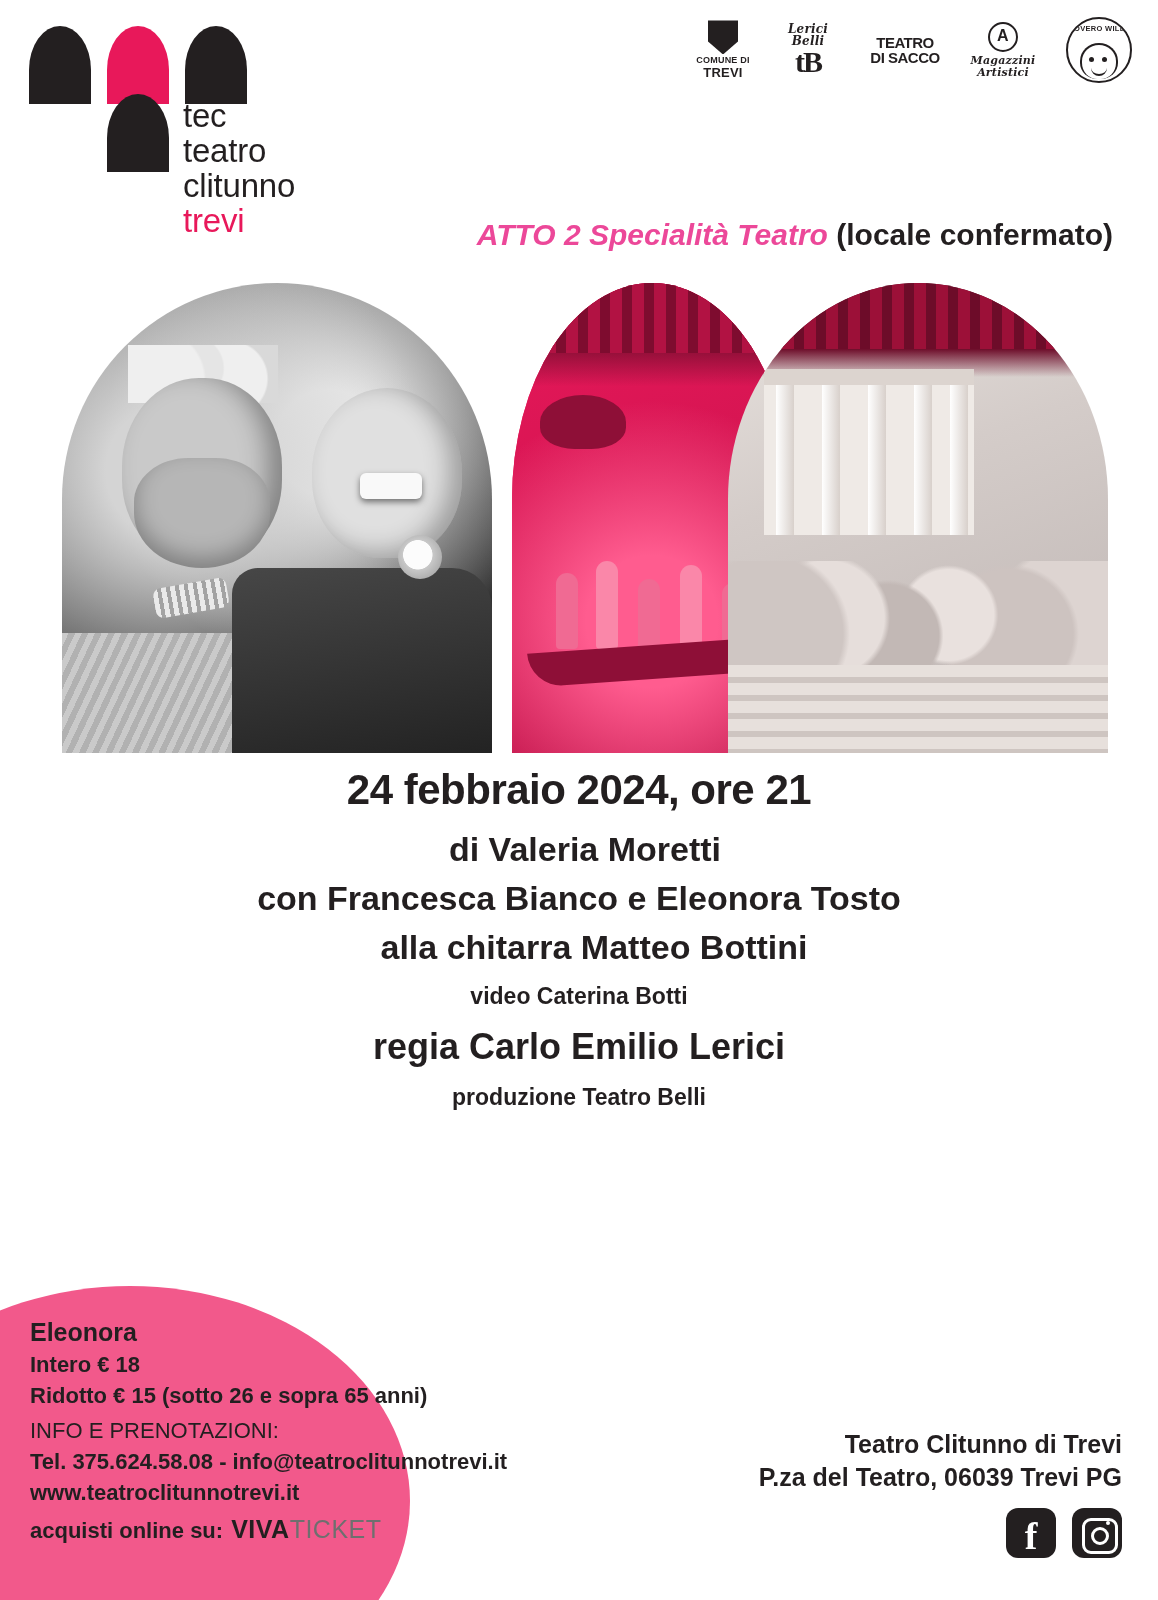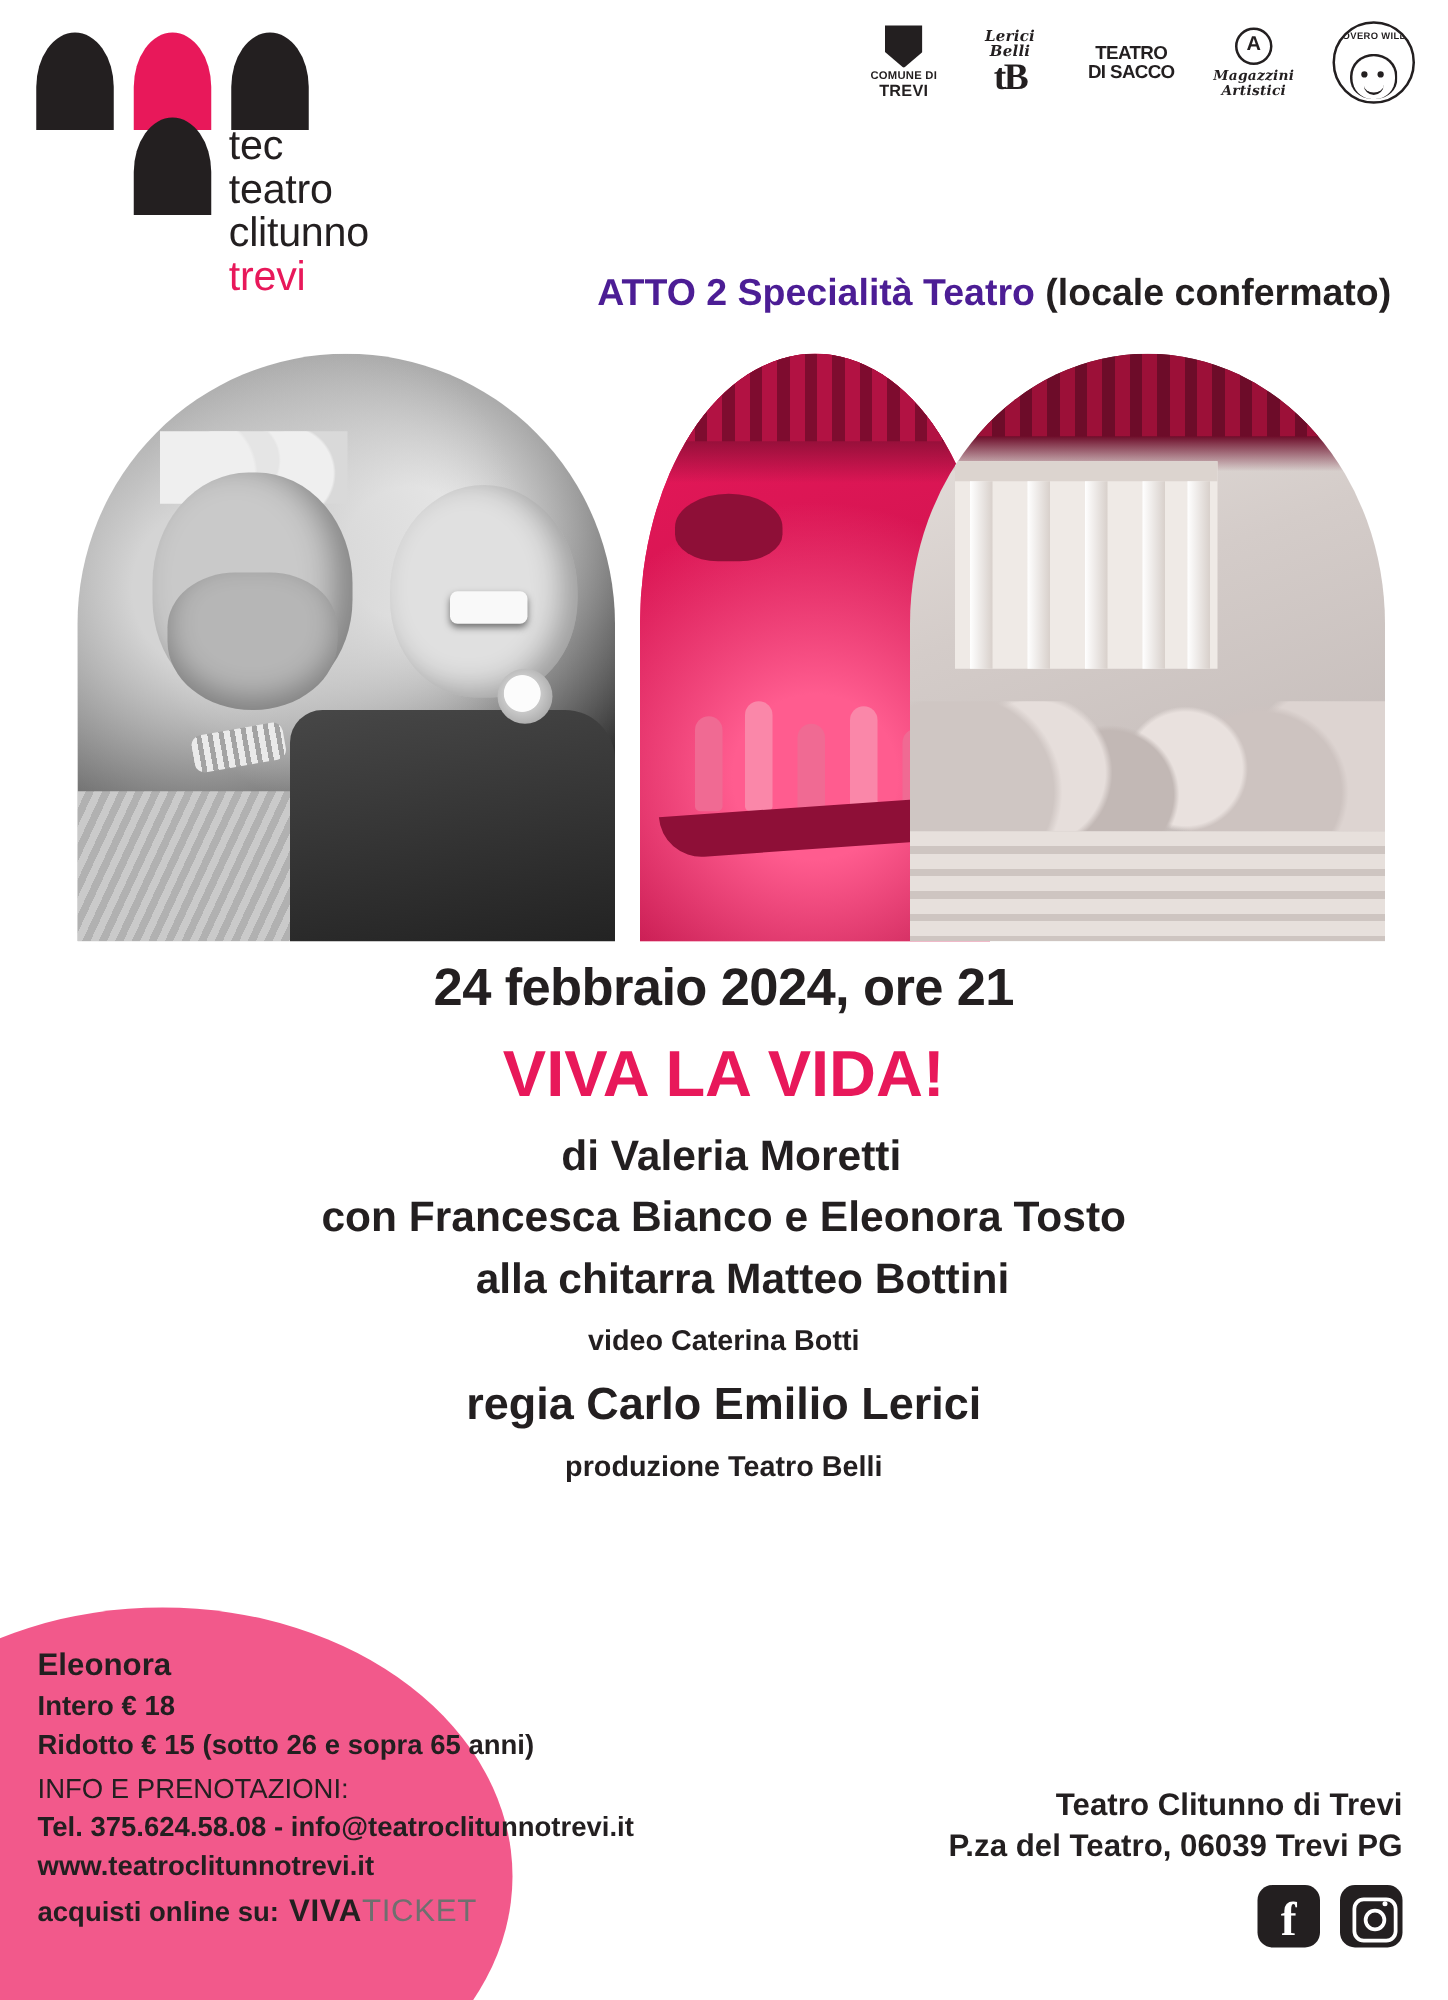--- a/index.html
+++ b/index.html
@@ -171,21 +171,21 @@
   .season-y2 { color: #e8185a; }
 
   .atto-line {
     position: absolute;
     right: 45px;
     top: 218px;
     font-size: 30px;
     font-weight: 700;
     white-space: nowrap;
   }
-  .atto-main { color: #4c1d95; }
+  .atto-main { color: #ec4899; font-style: italic; }
   .atto-sub { color: #231f20; }
 
   
   .band {
     position: absolute;
     left: 62px;
     top: 283px;
     width: 1046px;
     height: 470px;
   }
@@ -619,21 +619,20 @@
         <div class="col c5"></div>
       </div>
       <div class="crowd"></div>
       <div class="steps"></div>
     </div>
   </div>
 </div>
 
 <div class="main-text">
   <div class="m-date">24 febbraio 2024, ore 21</div>
-  <div class="m-title">VIVA LA VIDA!</div>
   <div class="m-author">di Valeria Moretti</div>
   <div class="m-cast">con Francesca Bianco e Eleonora Tosto</div>
   <div class="m-guitar">alla chitarra Matteo Bottini</div>
   <div class="m-video">video Caterina Botti</div>
   <div class="m-director">regia Carlo Emilio Lerici</div>
   <div class="m-production">produzione Teatro Belli</div>
 </div>
 
 <div class="pink-blob"></div>
 

